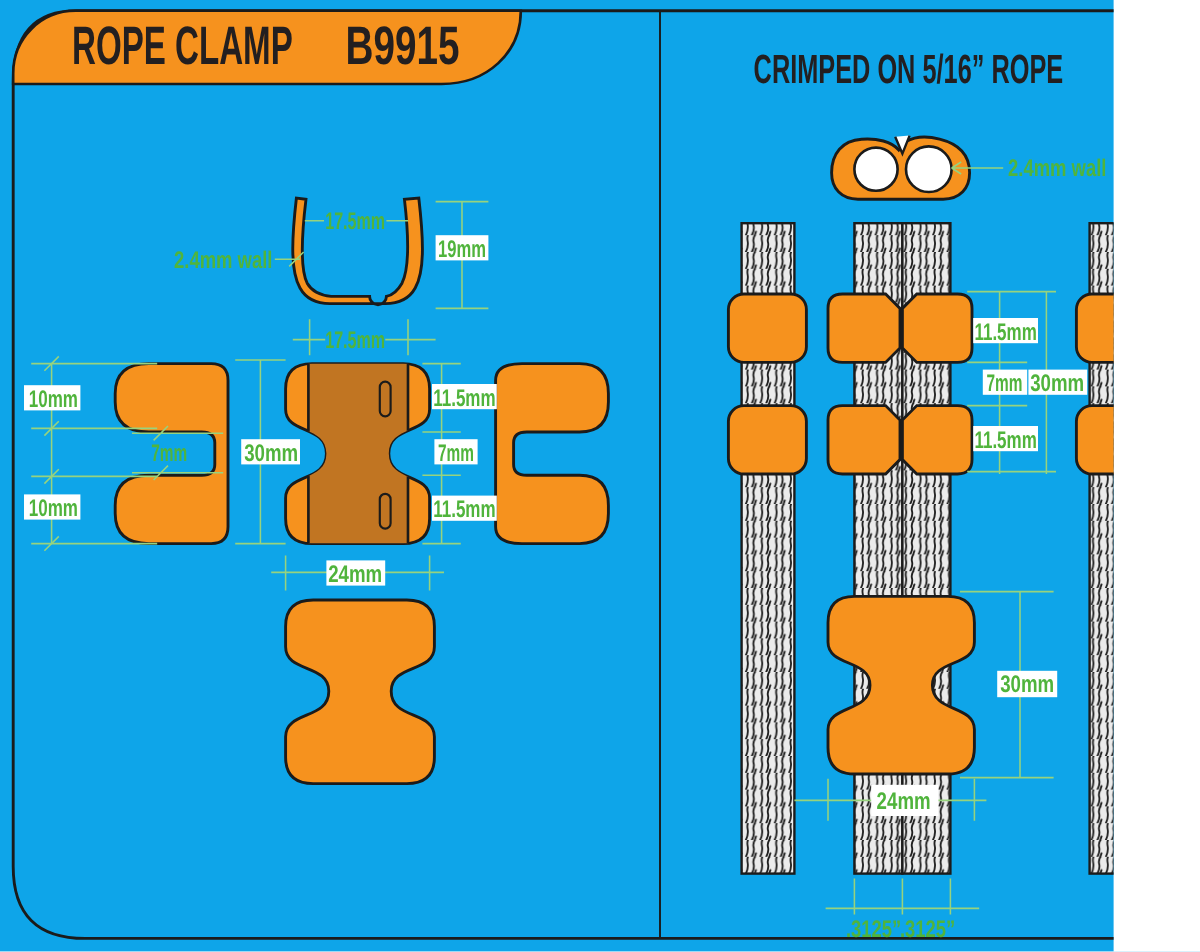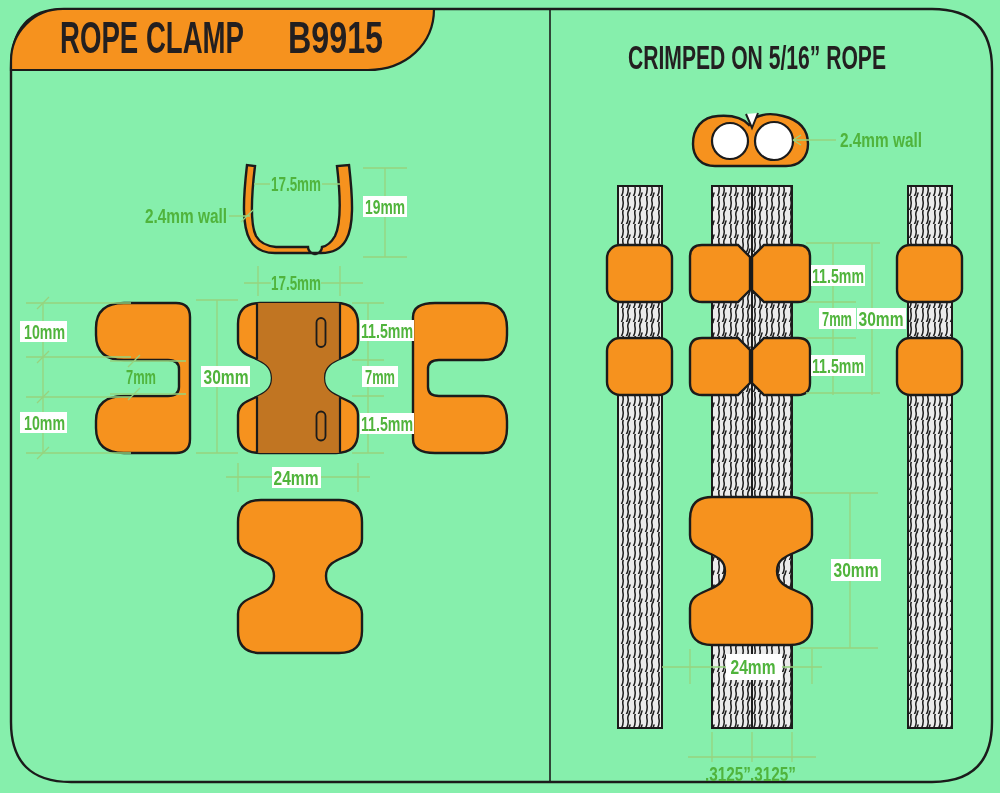--- a/index.html
+++ b/index.html
@@ -1,16 +1,16 @@
 <!DOCTYPE html>
 <html style="--orange: #F6921E; --brown: #C17522; --green-text: #50B43C; --green-line: #97D37E; --ink: #1B1B1B; --text-dark: #231F20;"><head>
 <meta charset="utf-8">
 <style>
   html,body{margin:0;padding:0;background:#fff;}
-  .page{width:1000px;height:793px;position:relative;background:#86efac;overflow:hidden;}
+  .page{width:928px;height:793px;position:relative;background:#0ea5e9;overflow:hidden;}
   svg{display:block;}
   .ink-stroke{stroke:var(--ink);fill:none;}
   .shape{fill:var(--orange);stroke:var(--ink);stroke-width:2.4;}
   .brown{fill:var(--brown);stroke:var(--ink);stroke-width:2.2;}
   .dim{stroke:var(--green-line);stroke-width:1.3;fill:none;}
   .lblbg{fill:#ffffff;}
   .lbl{font-family:"Liberation Sans",sans-serif;font-weight:bold;fill:var(--green-text);font-size:20px;}
   .banner-text{font-family:"Liberation Sans",sans-serif;font-weight:bold;fill:var(--text-dark);font-size:45px;}
   .panel-title{font-family:"Liberation Sans",sans-serif;font-weight:bold;fill:var(--text-dark);font-size:34px;}
 </style>

